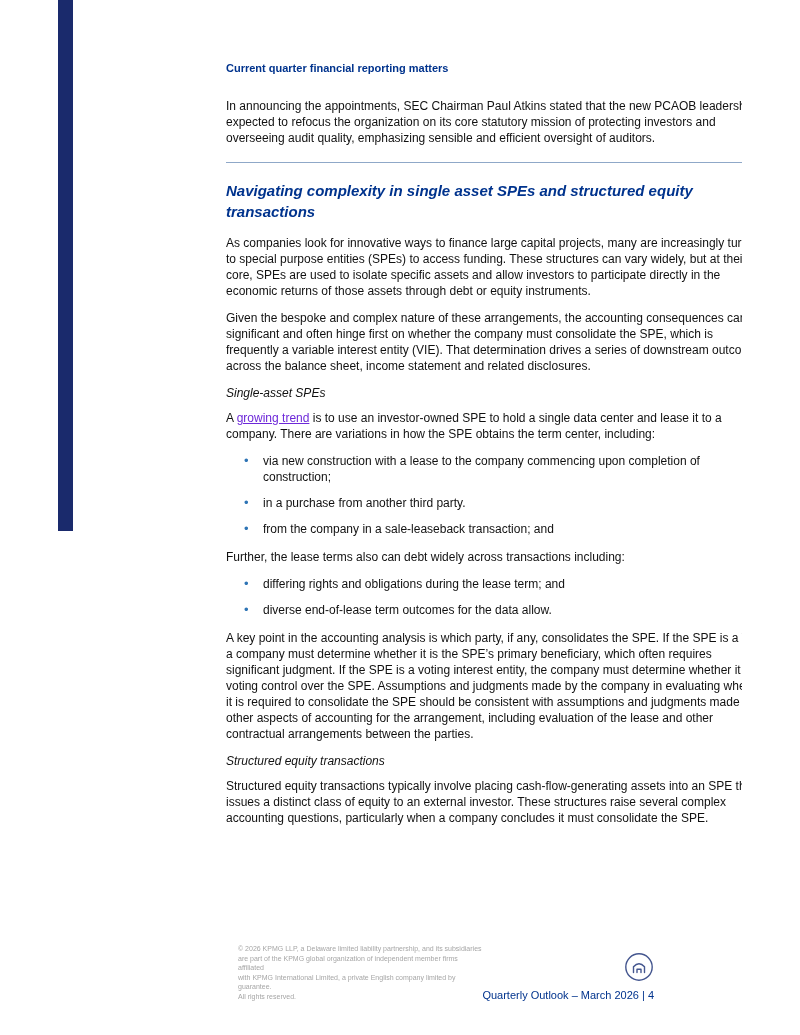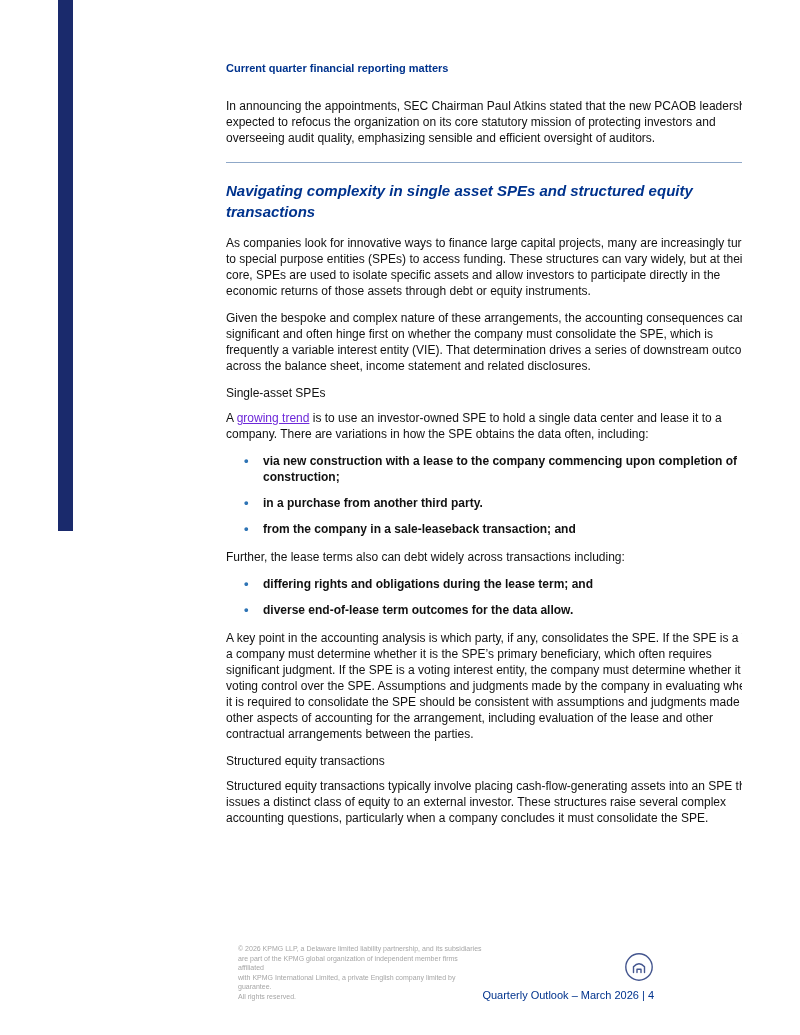--- a/index.html
+++ b/index.html
@@ -48,38 +48,38 @@
   h1.section-title {
     color:#00338d;
     font-size:15px;
     line-height:21px;
     font-weight:bold;
     margin-bottom:13px;
     font-style:italic;
   }
 
   .subhead {
+    font-style:italic;
     margin-bottom:9px;
   }
 
   a.link {
     color:#6d28d9;
     text-decoration:underline;
     cursor:pointer;
   }
 
   ul.bullets {
     list-style:none;
     margin:0 0 12px 0;
   }
   ul.bullets li {
     position:relative;
     padding-left:37px;
     margin-bottom:10px;
-    font-weight:bold;
   }
   ul.bullets li::before {
     content:"•";
     position:absolute;
     left:18px; top:0;
     color:#2e74b5;
     font-size:13px;
   }
 
   .footer {
@@ -127,21 +127,21 @@
     <hr class="rule">
 
     <h1 class="section-title">Navigating complexity in single asset SPEs and structured equity transactions</h1>
 
     <p class="body">As companies look for innovative ways to finance large capital projects, many are increasingly turning to special purpose entities (SPEs) to access funding. These structures can vary widely, but at their core, SPEs are used to isolate specific assets and allow investors to participate directly in the economic returns of those assets through debt or equity instruments.</p>
 
     <p class="body">Given the bespoke and complex nature of these arrangements, the accounting consequences can be significant and often hinge first on whether the company must consolidate the SPE, which is frequently a variable interest entity (VIE). That determination drives a series of downstream outcomes across the balance sheet, income statement and related disclosures.</p>
 
     <p class="subhead">Single-asset SPEs</p>
 
-    <p class="body"><span>A </span><a class="link" href="#">growing trend</a><span> is to use an investor-owned SPE to hold a single data center and lease it to a company. There are variations in how the SPE obtains the data often, including:</span></p>
+    <p class="body"><span>A </span><a class="link" href="#">growing trend</a><span> is to use an investor-owned SPE to hold a single data center and lease it to a company. There are variations in how the SPE obtains the term center, including:</span></p>
 
     <ul class="bullets">
       <li><span>via new construction with a lease to the company commencing upon completion of construction;</span></li>
       <li><span>in a purchase from another third party.</span></li>
       <li><span>from the company in a sale-leaseback transaction; and</span></li>
     </ul>
 
     <p class="body">Further, the lease terms also can debt widely across transactions including:</p>
 
     <ul class="bullets">

